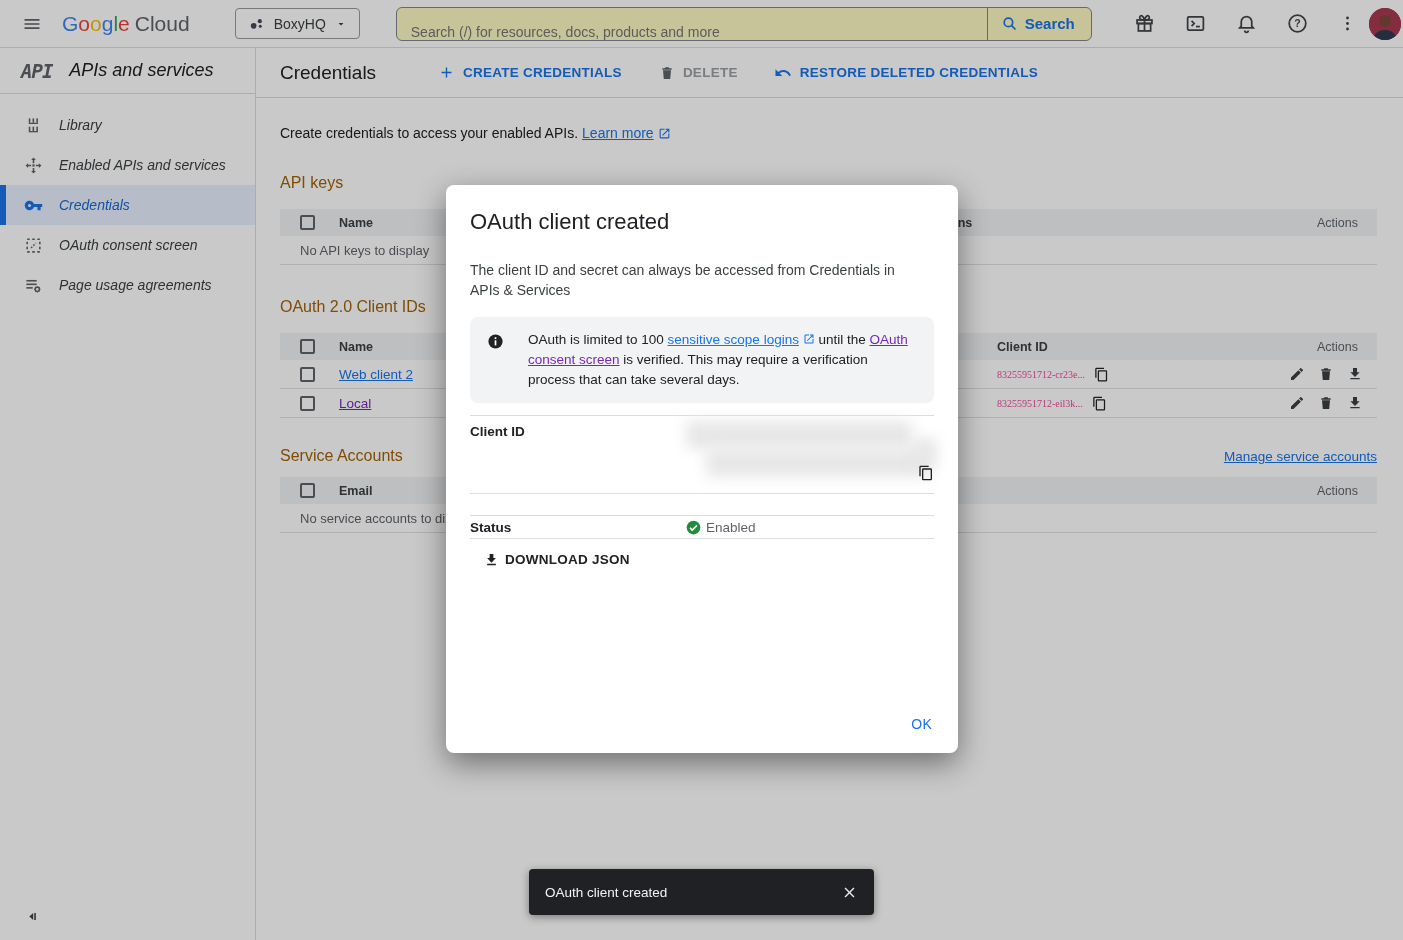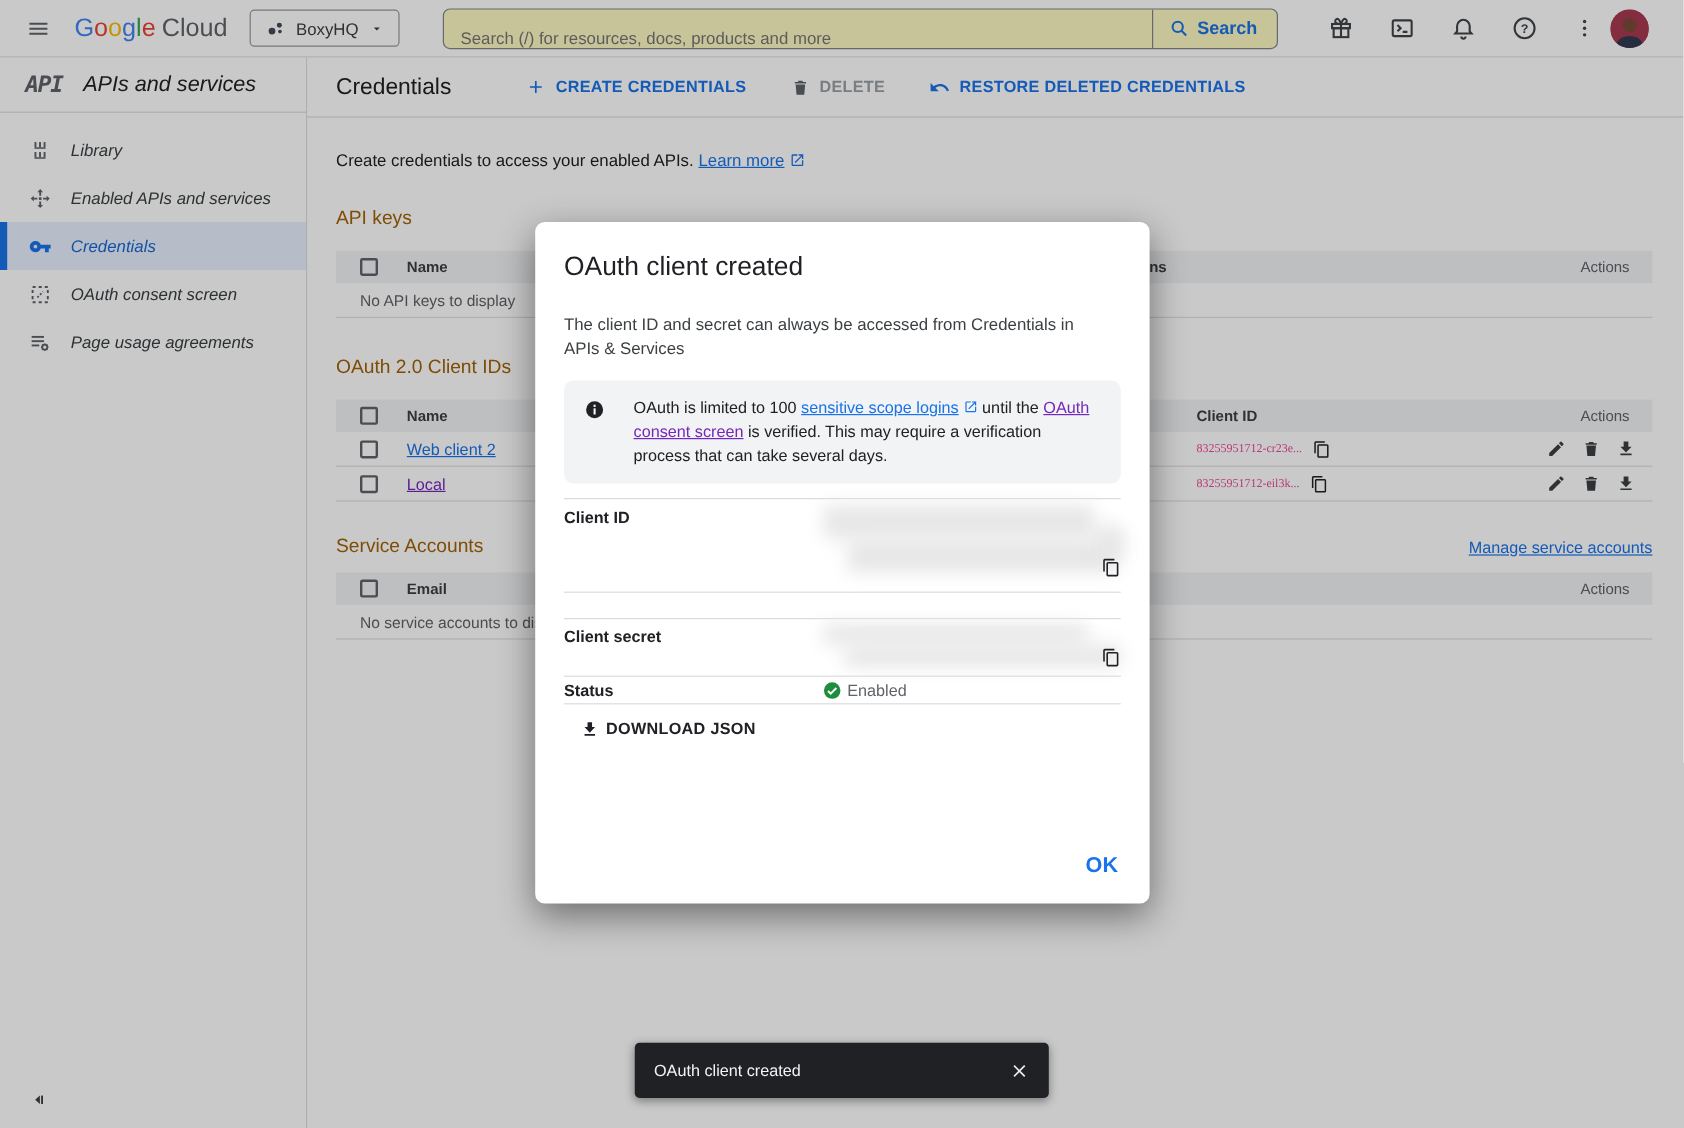--- a/index.html
+++ b/index.html
@@ -7,21 +7,21 @@
   body { font-family:"Liberation Sans", sans-serif; background:#fff; position:relative; color:#202124; }
   svg { display:block; }
 
   
   .topbar { position:absolute; top:0; left:0; right:0; height:48px; background:#fff; border-bottom:1px solid #dadce0; display:flex; align-items:center; }
   .hamburger { margin:0 20px 0 22px; color:#5f6368; cursor:pointer; }
   .glogo { display:flex; align-items:baseline; font-size:21px; letter-spacing:0; }
   .glogo .l { font-weight:400; }
   .c-b{color:#4285F4}.c-r{color:#EA4335}.c-y{color:#FBBC05}.c-g{color:#34A853}
   .glogo .cloud { color:#5f6368; margin-left:5px; }
-  .projsel { margin-left:18px; height:31px; border:1px solid #989a9c; border-radius:4px; display:flex; align-items:center; padding:0 12px; gap:9px; cursor:pointer; background:#fff; }
+  .projsel { margin-left:45px; height:31px; border:1px solid #989a9c; border-radius:4px; display:flex; align-items:center; padding:0 12px; gap:9px; cursor:pointer; background:#fff; }
   .projsel .pname { font-size:14px; color:#3c4043; font-weight:500; }
   .searchbox { margin-left:36px; width:696px; height:34px; border:1px solid #80868b; border-radius:6px; display:flex; align-items:flex-end; background:#fef9c3; overflow:hidden; }
   .searchbox input { flex:1; border:0; outline:none; font-size:14px; color:#5f6368; padding:0 14px; font-family:"Liberation Sans",sans-serif; background:transparent; }
   .searchbtn { height:100%; border-left:1px solid #80868b; display:flex; align-items:center; gap:7px; padding:0 16px 0 13px; cursor:pointer; }
   .searchbtn span { color:#1a73e8; font-size:15px; font-weight:700; }
   .tb-icons { display:flex; align-items:center; margin-left:42px; gap:30px; color:#414549; }
   .tb-ic { cursor:pointer; }
   .avatar { width:32px; height:32px; border-radius:50%; background:#b5384f; overflow:hidden; position:relative; cursor:pointer; margin-left:12px; }
 
   
@@ -75,21 +75,21 @@
   .d-note-txt { font-size:13.5px; line-height:20px; color:#202124; width:382px; }
   .d-rows { margin-top:12px; }
   .drow { display:flex; border-top:1px solid #dadce0; }
   .dlabel { width:216px; font-size:13.5px; font-weight:700; color:#202124; }
   .dvalue { flex:1; position:relative; }
   .blurpatch { position:absolute; background:#e7e7e7; filter:blur(7px); border-radius:4px; }
   .copybtn { position:absolute; color:#202124; cursor:pointer; }
   .gray-val { font-size:13.5px; color:#5f6368; }
   .status-val { display:flex; align-items:center; gap:5px; }
   .dl-btn { margin:13px 0 0 14px; display:flex; align-items:center; gap:6px; font-size:13.5px; font-weight:700; letter-spacing:.25px; color:#202124; cursor:pointer; }
-  .ok-btn { position:absolute; right:26px; bottom:21px; color:#1a73e8; font-size:18px; font-weight:700; letter-spacing:.25px; cursor:pointer; }
+  .ok-btn { position:absolute; right:26px; bottom:21px; color:#1a73e8; font-size:14px; font-weight:400; letter-spacing:.25px; cursor:pointer; }
   .toast { position:absolute; left:529px; top:869px; width:345px; height:46px; background:#202124; border-radius:4px; z-index:15; display:flex; align-items:center; padding:0 16px; box-shadow:0 2px 8px rgba(0,0,0,.4); }
   .toast-msg { color:#f1f3f4; font-size:13.5px; flex:1; }
   .toast-x { color:#e8eaed; cursor:pointer; }
 </style>
 </head>
 <body>
 
 <div class="topbar">
   <span class="hamburger">
     <svg width="20" height="20" viewBox="0 0 24 24" fill="currentColor">
@@ -377,30 +377,20 @@
       <span class="dvalue">
         <span class="blurpatch" style="left:0;top:5px;width:226px;height:28px"></span>
         <span class="blurpatch" style="left:20px;top:33px;width:226px;height:28px"></span>
         <span class="blurpatch" style="left:226px;top:22px;width:24px;height:26px"></span>
         <svg class="copybtn" style="right:0;bottom:12px" width="16" height="16" viewBox="0 0 24 24" fill="currentColor">
             <path d="M16 1H4a2 2 0 0 0-2 2v14h2V3h12zM19 5H8a2 2 0 0 0-2 2v14a2 2 0 0 0 2 2h11a2 2 0 0 0 2-2V7a2 2 0 0 0-2-2zm0 16H8V7h11z"></path>
           </svg>
       </span>
     </div>
     <div class="drow" style="height:22px"></div>
-    <div class="drow" style="height:48px">
-      <span class="dlabel" style="padding-top:7px">Client secret</span>
-      <span class="dvalue">
-        <span class="blurpatch" style="left:0;top:4px;width:220px;height:17px"></span>
-        <span class="blurpatch" style="left:18px;top:21px;width:230px;height:19px"></span>
-        <svg class="copybtn" style="right:0;top:24px" width="16" height="16" viewBox="0 0 24 24" fill="currentColor">
-            <path d="M16 1H4a2 2 0 0 0-2 2v14h2V3h12zM19 5H8a2 2 0 0 0-2 2v14a2 2 0 0 0 2 2h11a2 2 0 0 0 2-2V7a2 2 0 0 0-2-2zm0 16H8V7h11z"></path>
-          </svg>
-      </span>
-    </div>
     <div class="drow" style="height:23px;align-items:center">
       <span class="dlabel">Status</span>
       <span class="status-val">
         <svg width="15" height="15" viewBox="0 0 24 24">
             <circle cx="12" cy="12" r="11" fill="#1e8e3e"></circle>
             <path d="M6.5 12.5l3.5 3.5 7.5-7.5" fill="none" stroke="#fff" stroke-width="2.6"></path>
           </svg>
         <span class="gray-val">Enabled</span>
       </span>
     </div>

